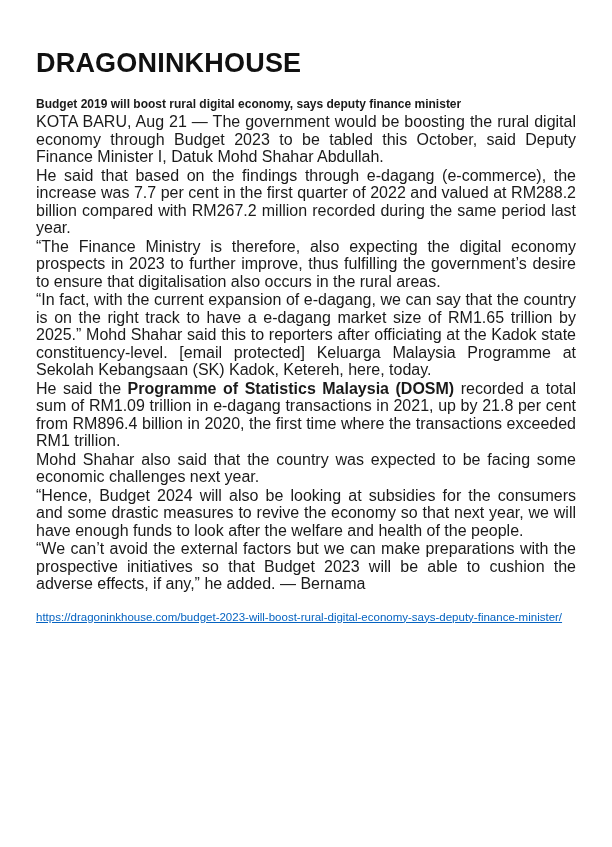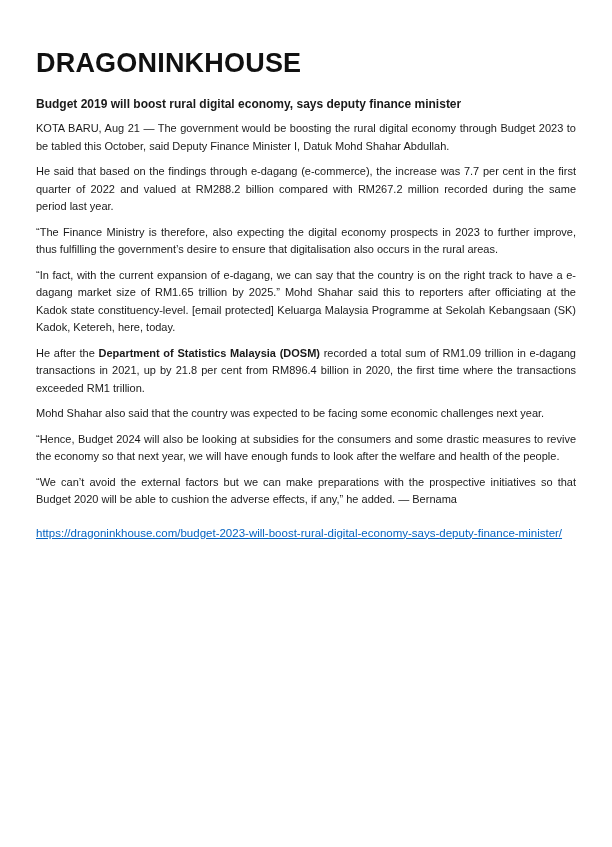--- a/index.html
+++ b/index.html
@@ -26,24 +26,24 @@
     line-height: 30px;
   }
   .headline {
     font-size: 12px;
     font-weight: 700;
     line-height: 15px;
     margin: 19px 0 0 0;
     color: #1a1a1a;
   }
   .article-body p {
-    font-size: 11px;
+    font-size: 16px;
     line-height: 17.5px;
     text-align: justify;
-    margin: 8px 0 0 0;
+    margin: 1px 0 0 0;
     color: #1a1a1a;
   }
   .article-body p b {
     font-weight: 700;
   }
   .source-link {
     display: block;
     margin-top: 16px;
     font-size: 11.5px;
     line-height: 17.5px;
@@ -59,20 +59,20 @@
 <div class="page">
   <div class="brand">DRAGONINKHOUSE</div>
 
   <h1 class="headline">Budget 2019 will boost rural digital economy, says deputy finance minister</h1>
 
   <div class="article-body">
       <p><span>KOTA BARU, Aug 21 — The government would be boosting the rural digital economy through Budget 2023 to be tabled this October, said Deputy Finance Minister I, Datuk Mohd Shahar Abdullah.</span></p>
       <p><span>He said that based on the findings through e-dagang (e-commerce), the increase was 7.7 per cent in the first quarter of 2022 and valued at RM288.2 billion compared with RM267.2 million recorded during the same period last year.</span></p>
       <p><span>“The Finance Ministry is therefore, also expecting the digital economy prospects in 2023 to further improve, thus fulfilling the government’s desire to ensure that digitalisation also occurs in the rural areas.</span></p>
       <p><span>“In fact, with the current expansion of e-dagang, we can say that the country is on the right track to have a e-dagang market size of RM1.65 trillion by 2025.” Mohd Shahar said this to reporters after officiating at the Kadok state constituency-level. [email protected] Keluarga Malaysia Programme at Sekolah Kebangsaan (SK) Kadok, Ketereh, here, today.</span></p>
-      <p><span>He after the </span><b>Department of Statistics Malaysia (DOSM)</b><span> recorded a total sum of RM1.09 trillion in e-dagang transactions in 2021, up by 21.8 per cent from RM896.4 billion in 2020, the first time where the transactions exceeded RM1 trillion.</span></p>
+      <p><span>He said the </span><b>Programme of Statistics Malaysia (DOSM)</b><span> recorded a total sum of RM1.09 trillion in e-dagang transactions in 2021, up by 21.8 per cent from RM896.4 billion in 2020, the first time where the transactions exceeded RM1 trillion.</span></p>
       <p><span>Mohd Shahar also said that the country was expected to be facing some economic challenges next year.</span></p>
       <p><span>“Hence, Budget 2024 will also be looking at subsidies for the consumers and some drastic measures to revive the economy so that next year, we will have enough funds to look after the welfare and health of the people.</span></p>
-      <p><span>“We can’t avoid the external factors but we can make preparations with the prospective initiatives so that Budget 2020 will be able to cushion the adverse effects, if any,” he added. — Bernama</span></p>
+      <p><span>“We can’t avoid the external factors but we can make preparations with the prospective initiatives so that Budget 2023 will be able to cushion the adverse effects, if any,” he added. — Bernama</span></p>
     </div>
 
   <a class="source-link" href="#" style="color: rgb(5, 99, 193);">https://dragoninkhouse.com/budget-2023-will-boost-rural-digital-economy-says-deputy-finance-minister/</a>
 </div>
 
 </body></html>

